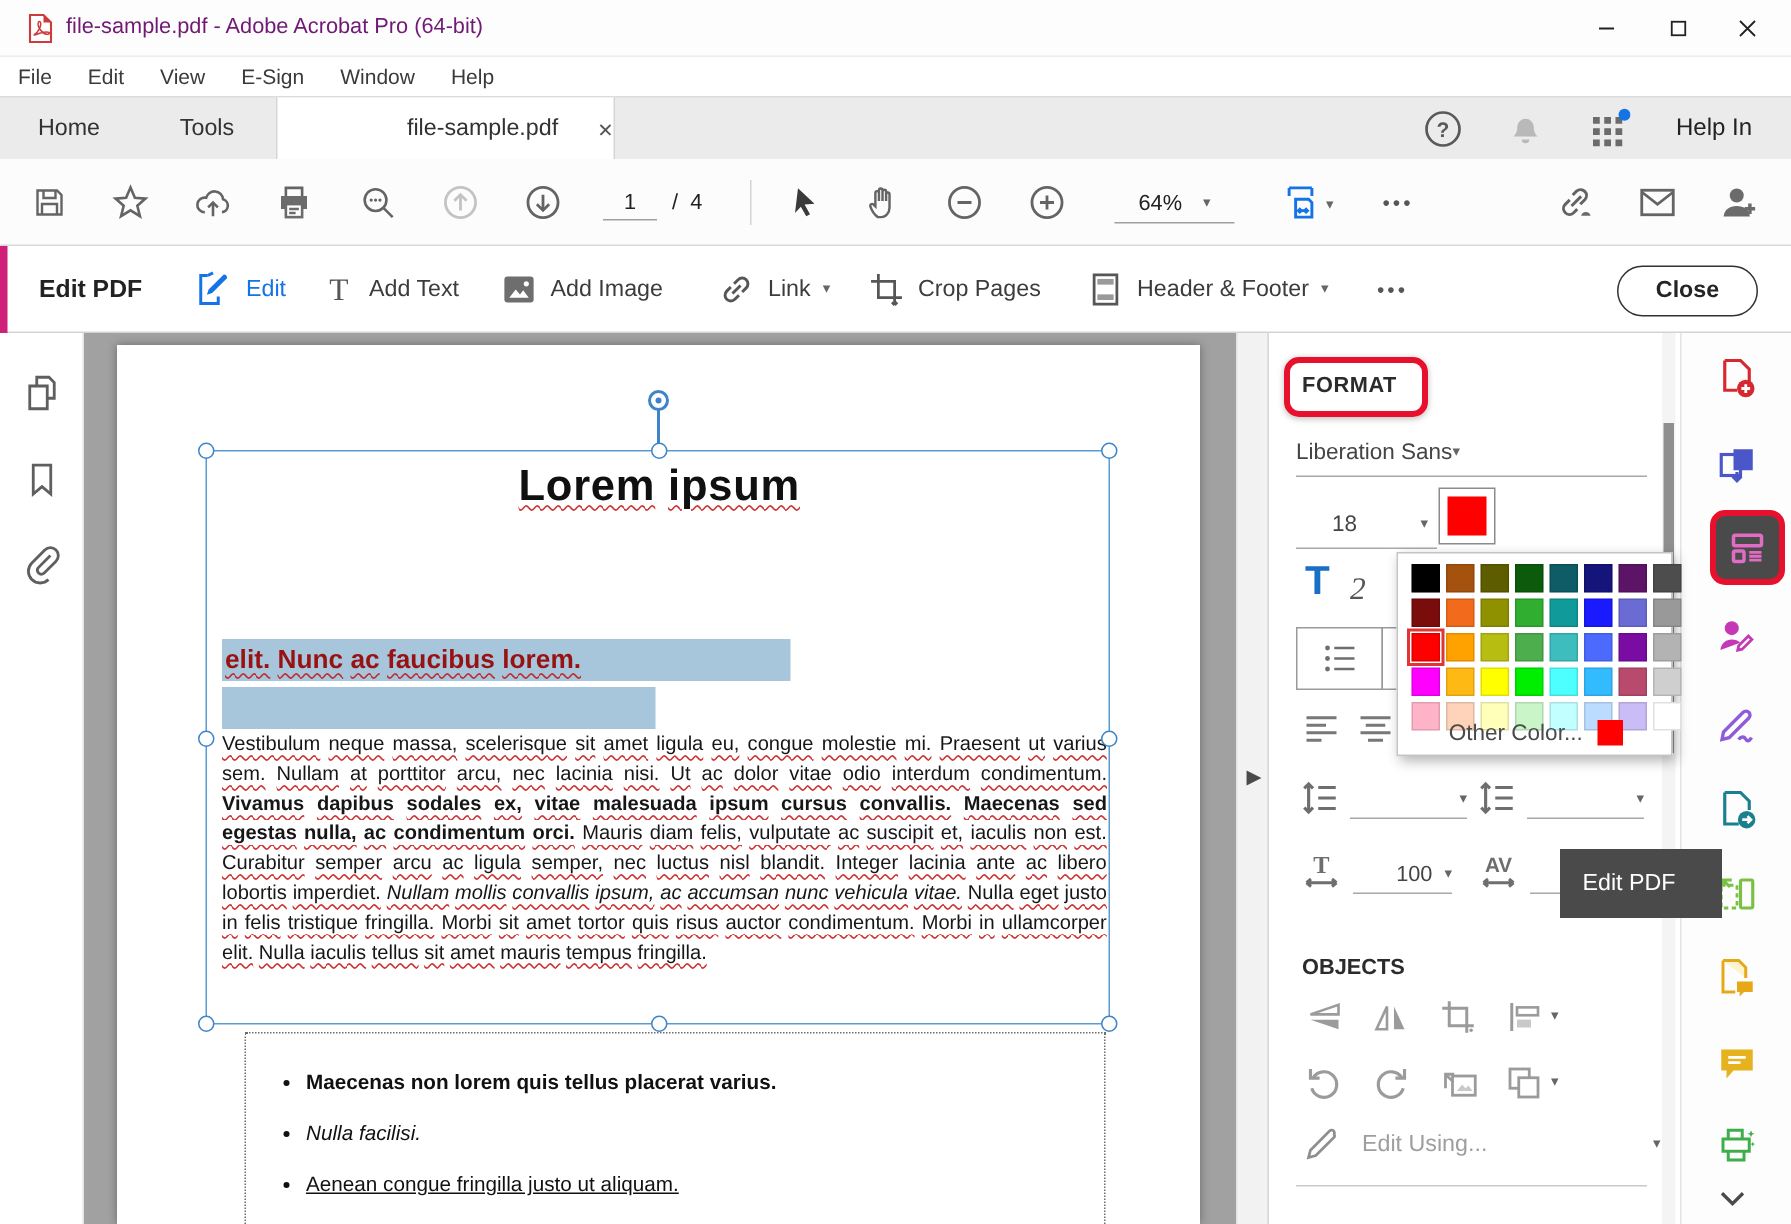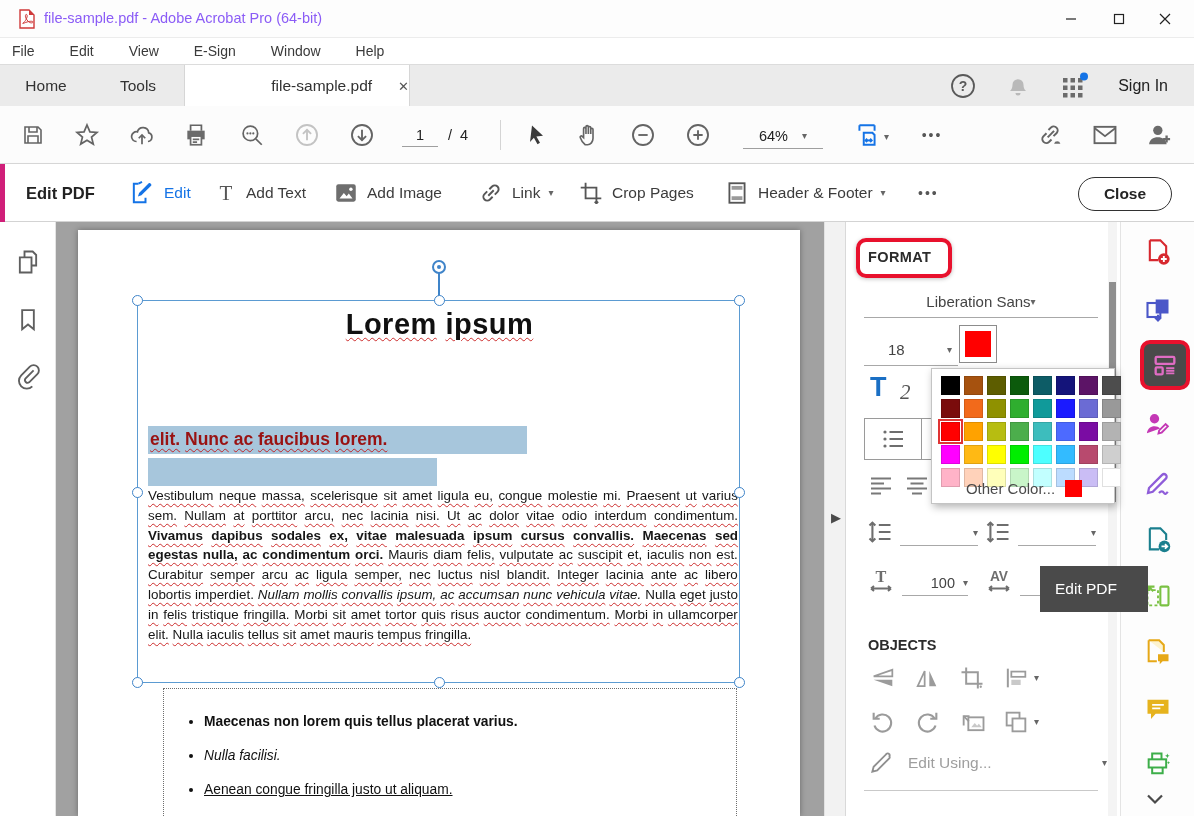--- a/index.html
+++ b/index.html
@@ -3,24 +3,24 @@
 <meta charset="utf-8">
 <style>
   * { margin:0; padding:0; box-sizing:border-box; }
   html,body { width:1194px; height:816px; font-family:"Liberation Sans", sans-serif; background:#fff; overflow:hidden; }
   #app { position:relative; width:1194px; height:816px; background:#fff; }
   .abs { position:absolute; }
   svg { display:block; }
 
   
   #titlebar { position:absolute; left:0; top:0; width:1194px; height:38px; background:#fdfdfd; border-bottom:1px solid #ececec; }
-  #titlebar .title { position:absolute; left:44px; top:10px; font-size:14.5px; color:#8b5cf6; }
+  #titlebar .title { position:absolute; left:44px; top:10px; font-size:14.5px; color:#701a75; }
   .winbtn { position:absolute; top:0; width:46px; height:37px; display:flex; align-items:center; justify-content:center; color:#222; }
   
-  #menubar { position:absolute; left:0; top:38px; width:1194px; height:26px; background:#fff; display:flex; align-items:center; gap:11px; }
+  #menubar { position:absolute; left:0; top:38px; width:1194px; height:26px; background:#fff; display:flex; align-items:center; gap:0; }
   #menubar .mitem { padding:0 12px; font-size:14px; color:#3a3a3a; height:26px; display:flex; align-items:center; }
   
   #tabbar { position:absolute; left:0; top:64px; width:1194px; height:42px; background:#ebebeb; border-top:1px solid #dcdcdc; }
   .ttab { position:absolute; top:0; height:42px; display:flex; align-items:center; justify-content:center; font-size:15.5px; color:#323232; }
   #tab-doc { left:184px; width:226px; background:#fff; border-left:1px solid #d6d6d6; border-right:1px solid #d6d6d6;justify-content:flex-end; }
   #tab-doc .x { margin-left:26px; color:#555; font-size:13px; }
   #tabbar-right { position:absolute; right:0; top:0; height:42px; display:flex; align-items:center; gap:30px; padding-right:26px; }
   #signin { font-size:16px; color:#222; }
   
   #toolbar { position:absolute; left:0; top:106px; width:1194px; height:58px; background:#fcfcfc; border-bottom:1px solid #d9d9d9; }
@@ -67,21 +67,21 @@
   #selbox { position:absolute; left:59px; top:70px; width:603px; height:383px; border:1.5px solid #5b9bd2; pointer-events:none; }
   .hdl { position:absolute; width:11px; height:11px; border-radius:50%; background:#fff; border:1.5px solid #3f84c9; }
   #rot-stem { position:absolute; left:300px; top:-28px; width:2px; height:28px; background:#3f84c9; }
   #rot-handle { position:absolute; left:294px; top:-41px; width:14px; height:14px; border-radius:50%; border:2px solid #3f84c9; background:#fff; }
   #rot-handle::after { content:""; position:absolute; left:3px; top:3px; width:4px; height:4px; border-radius:50%; background:#3f84c9; }
   
   #formatpanel { position:absolute; left:845px; top:0; width:275px; height:594px; background:#fff; border-left:1px solid #d9d9d9; }
   #format-callout { position:absolute; left:10px; top:16px; width:96px; height:40px; border:4px solid #e8112d; border-radius:10px; box-shadow:0 1px 4px rgba(0,0,0,.25); z-index:45; }
   #format-label { position:absolute; left:22px; top:27px; font-size:14.5px; font-weight:bold; color:#2b2b2b; letter-spacing:.4px; z-index:46; }
   .ctl-underline { border-bottom:1px solid #a8a8a8; }
-  #font-select { position:absolute; left:18px; top:64px; width:234px; height:32px; display:flex; align-items:center; justify-content:center; font-size:15px; color:#444; }
+  #font-select { position:absolute; left:18px; top:64px; width:234px; height:32px; display:flex; align-items:center; justify-content:flex-start; font-size:15px; color:#444; }
   #size-select { position:absolute; left:18px; top:112px; width:94px; height:32px; display:flex; align-items:center; justify-content:space-between; padding:0 6px 0 24px; font-size:15px; color:#444; }
   #color-swatch-btn { position:absolute; left:113px; top:103px; width:38px; height:38px; border:1px solid #8c8c8c; background:#fff; display:flex; align-items:center; justify-content:center; }
   #color-swatch-btn .inner { width:26px; height:26px; }
   #style-T { position:absolute; left:24px; top:150px; font-size:27px; font-weight:bold; color:#1a6fc4; }
   #style-2 { position:absolute; left:54px; top:158px; font-size:21px; font-style:italic; color:#555; font-family:"Liberation Serif",serif; }
   #list-btn { position:absolute; left:18px; top:196px; width:58px; height:42px; border:1px solid #9a9a9a; display:flex; align-items:center; justify-content:center; color:#6e6e6e; }
   #list-btn2 { position:absolute; left:75px; top:196px; width:58px; height:42px; border:1px solid #9a9a9a; }
   .fmt-icon { color:#6e6e6e; }
   #align-left { position:absolute; left:22px; top:252px; }
   #align-center { position:absolute; left:58px; top:252px; }
@@ -169,21 +169,21 @@
             <rect x="18" y="6" width="4.5" height="4.5"></rect>
           <rect x="3" y="13.5" width="4.5" height="4.5"></rect>
             <rect x="10.5" y="13.5" width="4.5" height="4.5"></rect>
             <rect x="18" y="13.5" width="4.5" height="4.5"></rect>
           <rect x="3" y="21" width="4.5" height="4.5"></rect>
             <rect x="10.5" y="21" width="4.5" height="4.5"></rect>
             <rect x="18" y="21" width="4.5" height="4.5"></rect>
         </g>
         <circle cx="24" cy="4.5" r="4" fill="#1473e6"></circle>
       </svg>
-      <div id="signin">Sign In</div>
+      <div id="signin">Help In</div>
     </div>
   </div>
 
   <div id="toolbar">
     <div class="tbi" style="left:18px">
       <svg width="24" height="24" viewBox="0 0 24 24" fill="none" stroke="currentColor" stroke-width="1.6">
         <path d="M4 4h13l3 3v13H4z"></path>
           <path d="M8 4v5h8V4"></path>
           <path d="M7 20v-7h10v7"></path>
       </svg>

